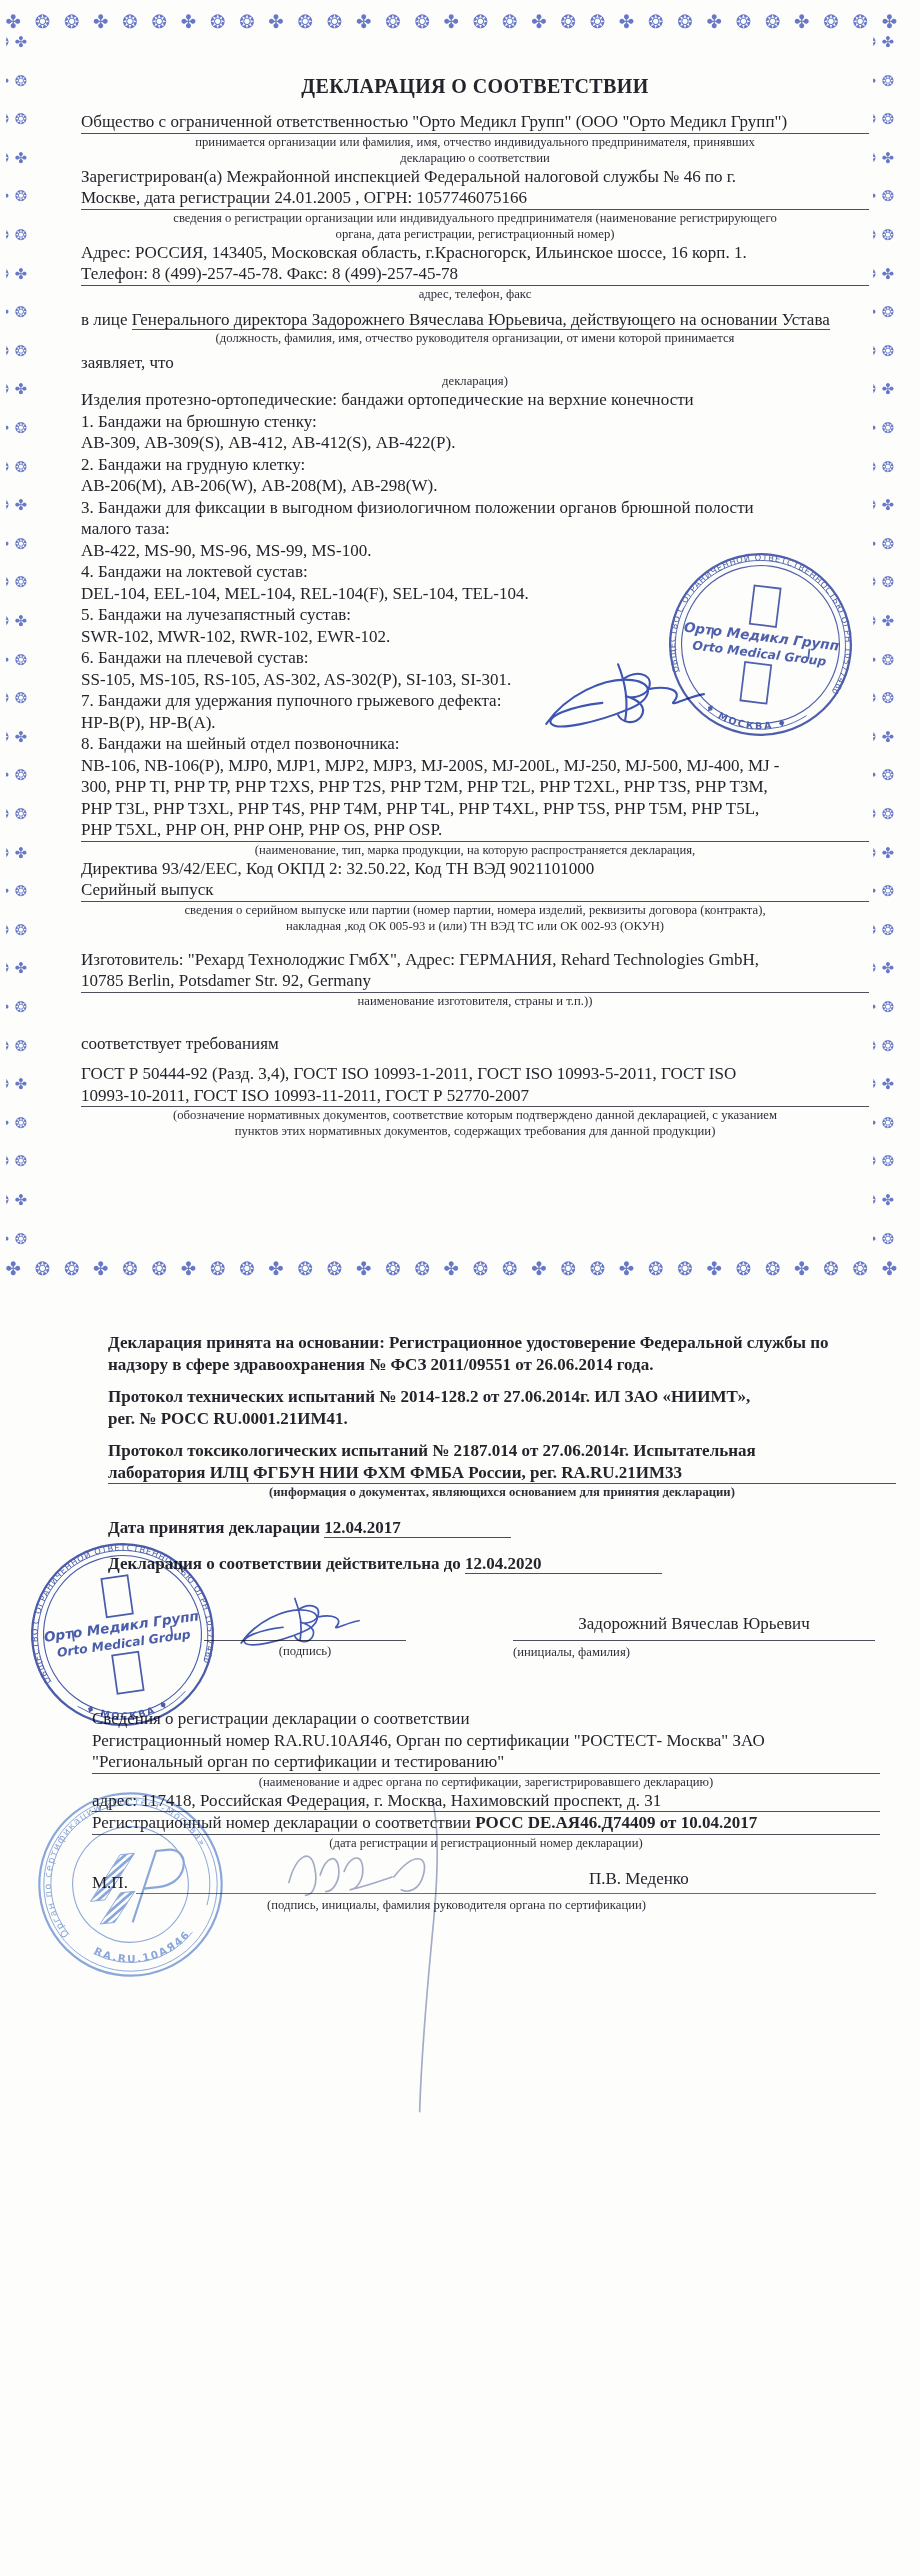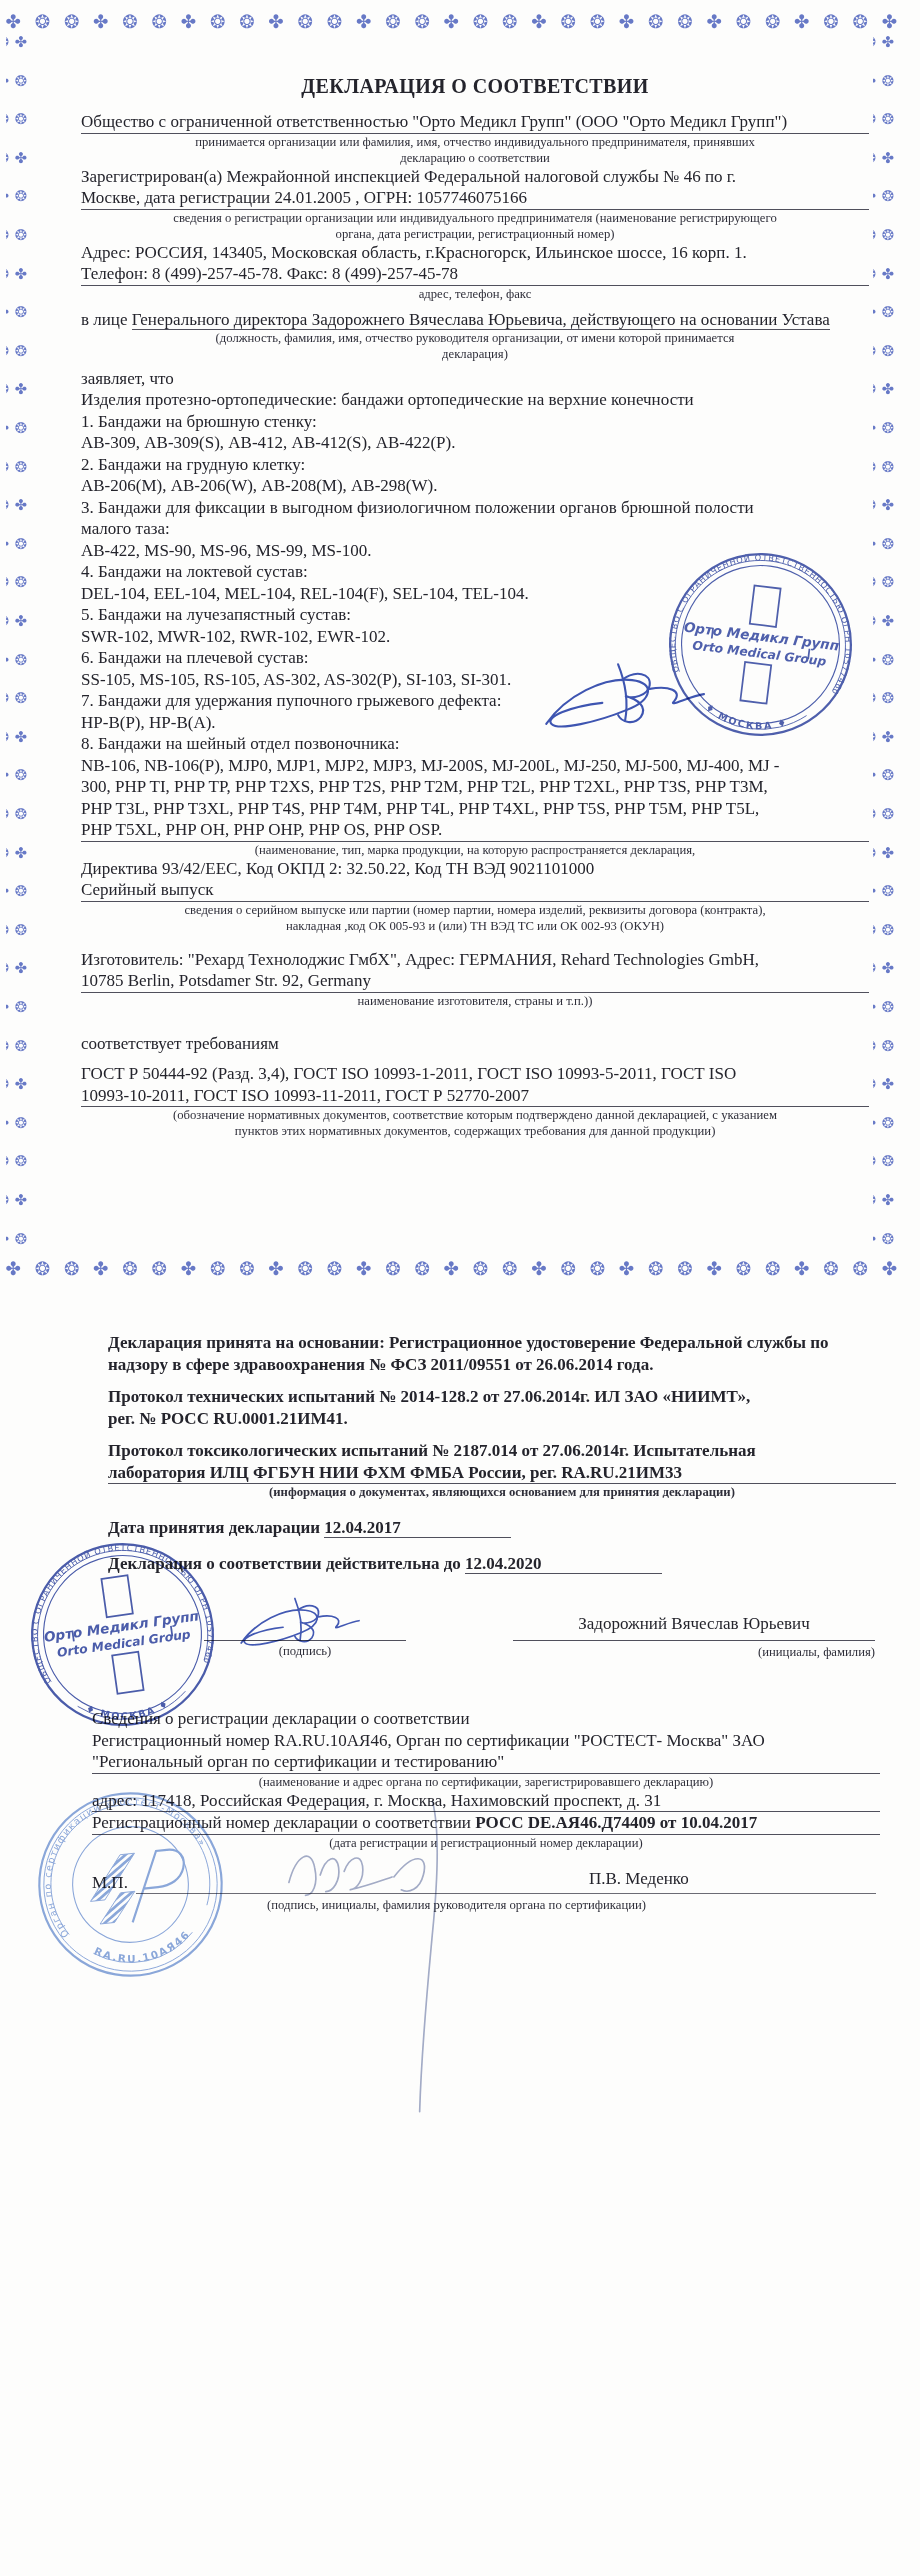--- a/index.html
+++ b/index.html
@@ -24,21 +24,21 @@
   .k-s{font-size:12.7px;line-height:16px;text-align:center;color:#2f2f3a;white-space:normal;}
   .k-h1{font-size:20px;line-height:28px;font-weight:700;text-align:center;letter-spacing:0.4px;margin-bottom:11px;}
   .ul{border-bottom:1.2px solid #50505c;}
   .useg{border-bottom:1.2px solid #50505c;}
   .bseg{font-weight:700;}
   
   .sig-row{position:absolute;left:0;top:1616px;width:920px;height:64px;font-size:17px;}
   .sig-line{position:absolute;left:204px;top:0;width:202px;height:24px;border-bottom:1.2px solid #50505c;}
   .sig-cap-l{position:absolute;left:204px;top:28px;width:202px;text-align:center;font-size:12.7px;color:#2f2f3a;}
   .sig-name{position:absolute;left:513px;top:-1.8px;width:362px;height:26px;text-align:center;border-bottom:1.2px solid #50505c;}
-  .sig-cap-r{position:absolute;left:513px;top:29px;width:362px;text-align:right;font-size:12.7px;color:#2f2f3a;}
+  .sig-cap-r{position:absolute;left:513px;top:29px;width:362px;text-align:left;font-size:12.7px;color:#2f2f3a;}
   .mp-row{position:absolute;left:92px;top:1869px;width:784px;height:55px;font-size:17px;}
   .mp-label{position:absolute;left:0;top:3.7px;}
   .mp-line{position:absolute;left:44px;right:0;top:24px;border-bottom:1.1px solid #6b6b74;}
   .mp-name{position:absolute;left:497px;top:0;}
   .mp-cap{position:absolute;left:175px;top:29px;font-size:12.7px;color:#2f2f3a;}
   
   .stamp{position:absolute;mix-blend-mode:multiply;}
   .st-orto-1{left:664px;top:548px;transform:rotate(7deg);opacity:.9;}
   .st-orto-2{left:26px;top:1538px;transform:rotate(-8deg);opacity:.92;}
   .st-rostest{left:33px;top:1787px;transform:rotate(-12deg);opacity:.85;}
@@ -67,22 +67,22 @@
       <div class="ln k-s">декларацию о соответствии</div>
       <div class="ln k-b">Зарегистрирован(а) Межрайонной инспекцией Федеральной налоговой службы № 46 по г.</div>
       <div class="ln k-b ul">Москве, дата регистрации 24.01.2005 , ОГРН: 1057746075166</div>
       <div class="ln k-s">сведения о регистрации организации или индивидуального предпринимателя (наименование регистрирующего</div>
       <div class="ln k-s">органа, дата регистрации, регистрационный номер)</div>
       <div class="ln k-b">Адрес: РОССИЯ, 143405, Московская область, г.Красногорск, Ильинское шоссе, 16 корп. 1.</div>
       <div class="ln k-b ul">Телефон: 8 (499)-257-45-78. Факс: 8 (499)-257-45-78</div>
       <div class="ln k-s">адрес, телефон, факс</div>
       <div class="ln k-b" style="margin-top: 7.4px;"><span>в лице </span><span class="useg">Генерального директора Задорожнего Вячеслава Юрьевича, действующего на основании Устава</span></div>
       <div class="ln k-s">(должность, фамилия, имя, отчество руководителя организации, от имени которой принимается</div>
+      <div class="ln k-b" style="margin-top: 5.5px;">заявляет, что</div>
       <div class="ln k-s">декларация)</div>
-      <div class="ln k-b" style="margin-top: 5.5px;">заявляет, что</div>
       <div class="ln k-b">Изделия протезно-ортопедические: бандажи ортопедические на верхние конечности</div>
       <div class="ln k-b">1. Бандажи на брюшную стенку:</div>
       <div class="ln k-b">АВ-309, АВ-309(S), АВ-412, АВ-412(S), АВ-422(Р).</div>
       <div class="ln k-b">2. Бандажи на грудную клетку:</div>
       <div class="ln k-b">АВ-206(М), АВ-206(W), АВ-208(М), АВ-298(W).</div>
       <div class="ln k-b">3. Бандажи для фиксации в выгодном физиологичном положении органов брюшной полости</div>
       <div class="ln k-b">малого таза:</div>
       <div class="ln k-b">АВ-422, MS-90, MS-96, MS-99, MS-100.</div>
       <div class="ln k-b">4. Бандажи на локтевой сустав:</div>
       <div class="ln k-b">DEL-104, EEL-104, MEL-104, REL-104(F), SEL-104, TEL-104.</div>

